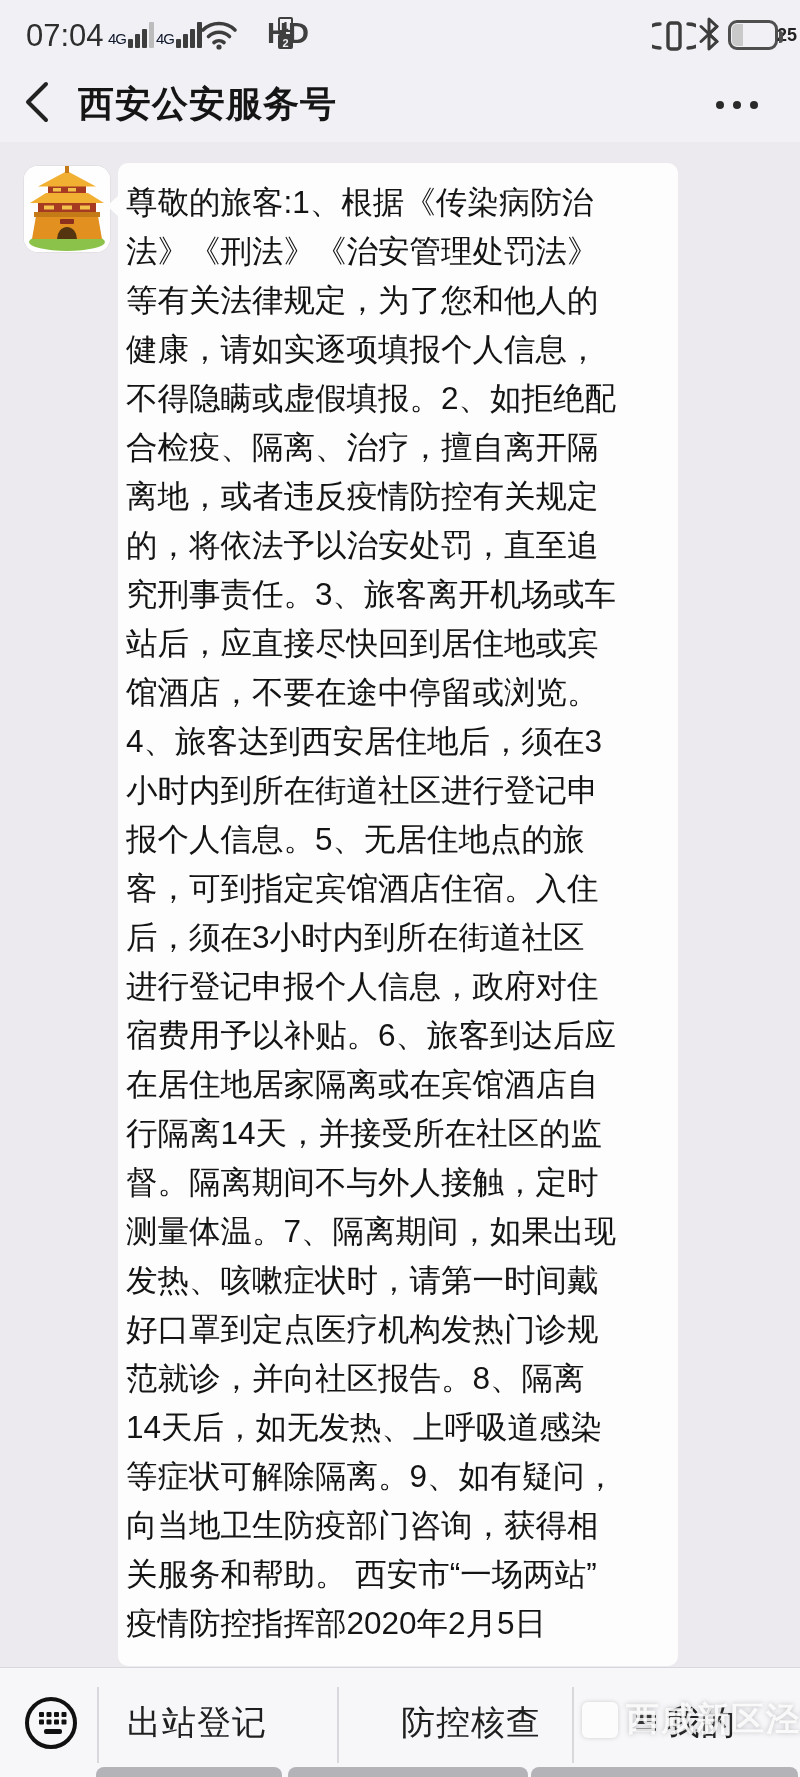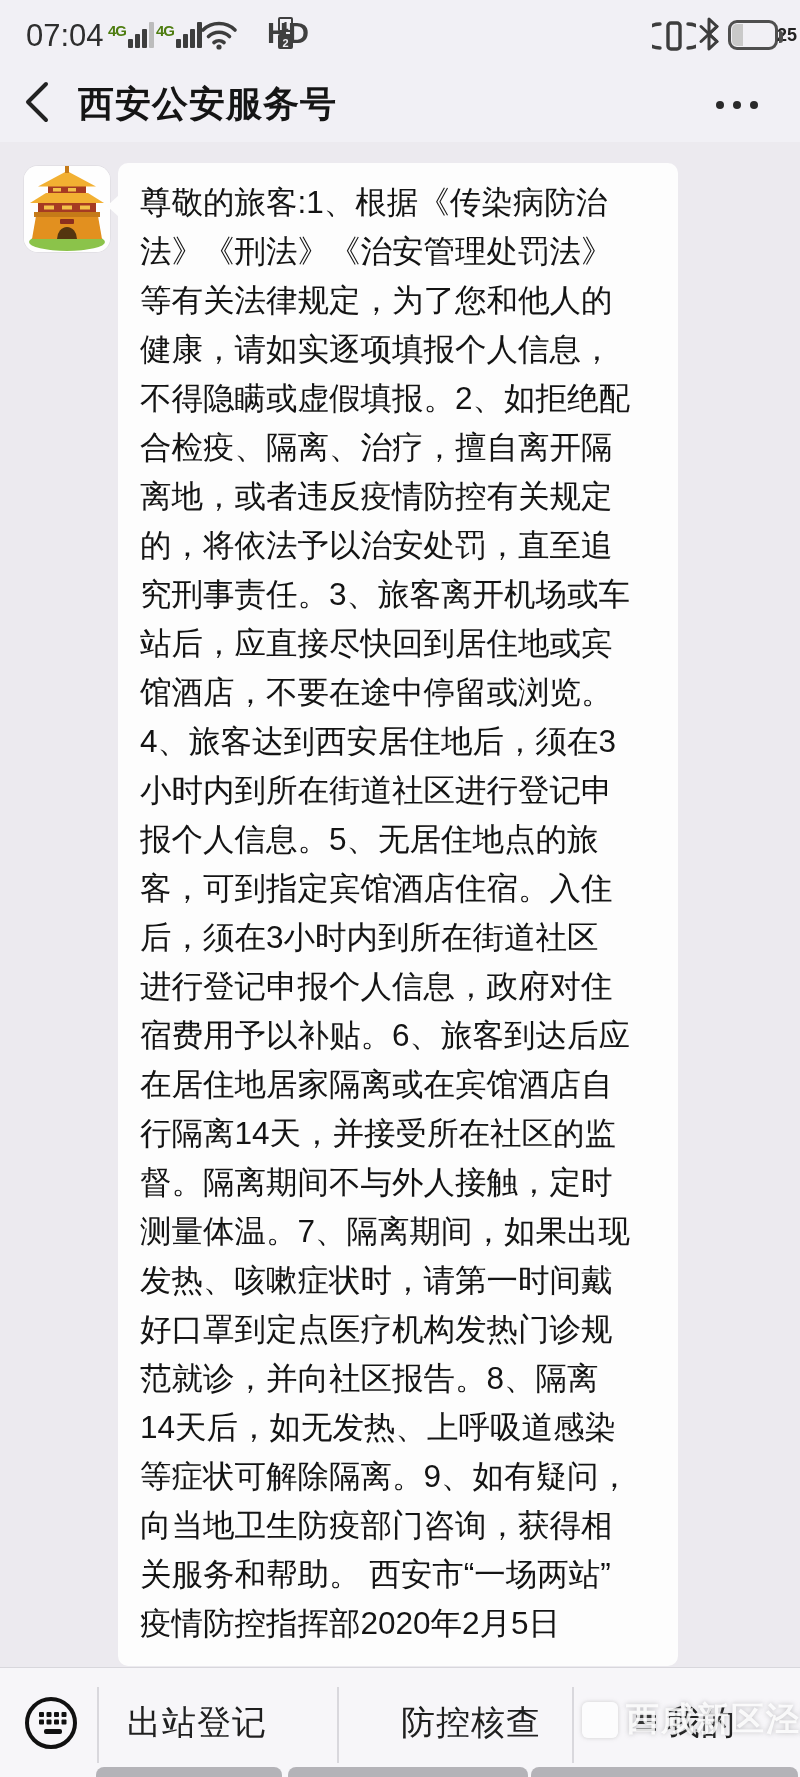--- a/index.html
+++ b/index.html
@@ -4,21 +4,21 @@
 <style>
   html,body{margin:0;padding:0;background:#777;}
   *{box-sizing:border-box;font-family:"Liberation Sans","DejaVu Sans",sans-serif;}
   .screen{position:relative;width:800px;height:1777px;margin:0 auto;background:#f1f0f5;overflow:hidden;}
 
   
   .status-bar{position:absolute;left:0;top:0;width:717px;height:62px;background:#f1f0f5;}
   .st-time{position:absolute;left:26px;top:18px;font-size:31px;font-weight:500;color:#2e2e2e;}
   .sig{position:absolute;top:18px;width:46px;height:32px;}
   .sig-1{left:108px;} .sig-2{left:156px;}
-  .sig .g4{position:absolute;left:0;top:4px;font-size:15px;font-weight:bold;color:#4d7c0f;letter-spacing:-1px;}
+  .sig .g4{position:absolute;left:0;top:12px;font-size:15px;font-weight:normal;color:#0f172a;letter-spacing:-1px;}
   .bars{position:absolute;right:0;bottom:2px;display:flex;align-items:flex-end;gap:2px;}
   .bars i{display:block;width:5px;background:#3d3d3d;border-radius:1px;}
   .b1{height:9px;} .b2{height:14px;} .b3{height:19px;} .b4{height:26px;}
   .bar-grey{background:#bcbcbc !important;}
   .wifi{position:absolute;left:200px;top:20px;}
   .hd{position:absolute;left:238px;top:17px;font-size:29px;font-weight:bold;color:#3f3f3f;margin-left:29px;}
   .hd-badge{position:absolute;left:278px;top:17px;width:15px;height:32px;}
   .hd-badge b{position:absolute;left:0;width:15px;height:15px;font-size:11px;line-height:14px;text-align:center;border-radius:2px;}
   .hd-badge .one{top:0;border:2px solid #3f3f3f;color:#3f3f3f;background:transparent;}
   .hd-badge .two{bottom:0;background:#3f3f3f;color:#f1f0f5;border:2px solid #3f3f3f;}
@@ -32,21 +32,21 @@
   
   .nav-bar{position:absolute;left:0;top:62px;width:800px;height:80px;background:#f1f0f5;}
   .back-btn{position:absolute;left:18px;top:14px;width:44px;height:52px;cursor:pointer;}
   .nav-title{position:absolute;left:78px;top:18px;font-size:36px;font-weight:700;color:#151515;letter-spacing:1px;}
   .more-btn{position:absolute;left:716px;top:30px;width:66px;height:26px;display:flex;align-items:center;gap:9px;cursor:pointer;}
   .more-btn i{display:block;width:8px;height:8px;border-radius:50%;background:#2a2a2a;}
 
   
   .chat{position:absolute;left:0;top:142px;width:800px;height:1525px;background:#eceaef;}
   .avatar{position:absolute;left:24px;top:24px;width:86px;height:86px;background:#fefefe;border-radius:14px;overflow:hidden;cursor:pointer;box-shadow:0 0 0 1px rgba(0,0,0,0.04);}
-  .bubble{position:absolute;left:118px;top:21px;width:560px;background:#fdfdfd;border-radius:10px;padding:15px 14px 18px 22px;}
+  .bubble{position:absolute;left:118px;top:21px;width:560px;background:#fdfdfd;border-radius:10px;padding:15px 14px 18px 8px;}
   .bubble:before{content:"";position:absolute;left:-11px;top:32px;width:0;height:0;
     border-top:11px solid transparent;border-bottom:11px solid transparent;border-right:12px solid #fdfdfd;}
   .msg-text{font-size:31.5px;line-height:49px;color:#141414;white-space:pre-line;}
 
   
   .bottom-bar{position:absolute;left:0;top:1667px;width:800px;height:110px;background:#f7f6f9;border-top:1px solid #d8d7dc;}
   .kb-btn{position:absolute;left:22px;top:26px;width:58px;height:58px;cursor:pointer;}
   .bb-div{position:absolute;top:19px;width:2px;height:76px;background:#d9d8dd;}
   .d1{left:97px;} .d2{left:337px;} .d3{left:572px;}
   .bb-item{position:absolute;top:0;height:109px;display:flex;align-items:center;justify-content:center;

